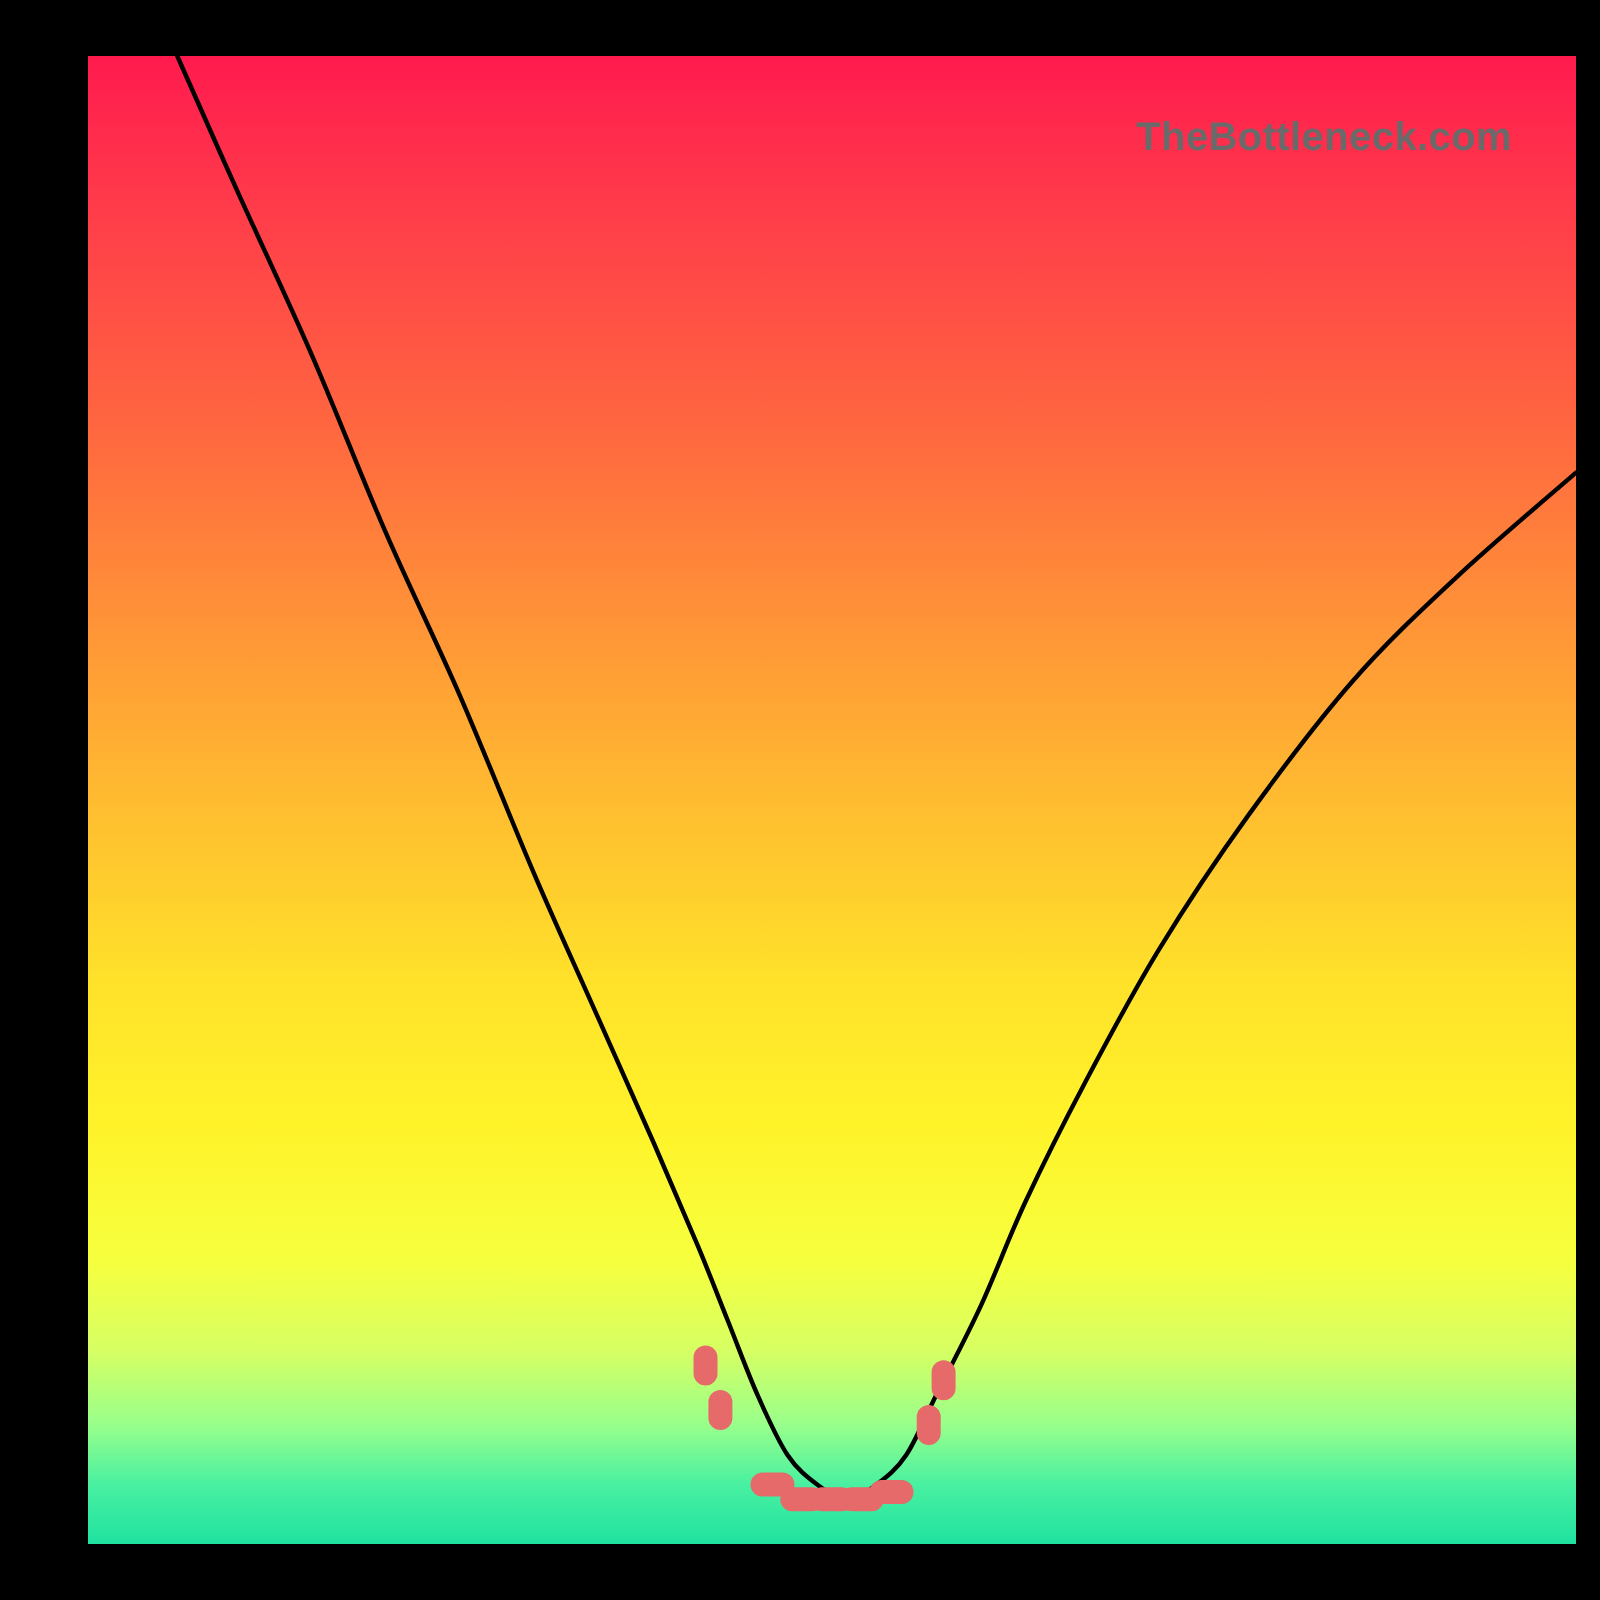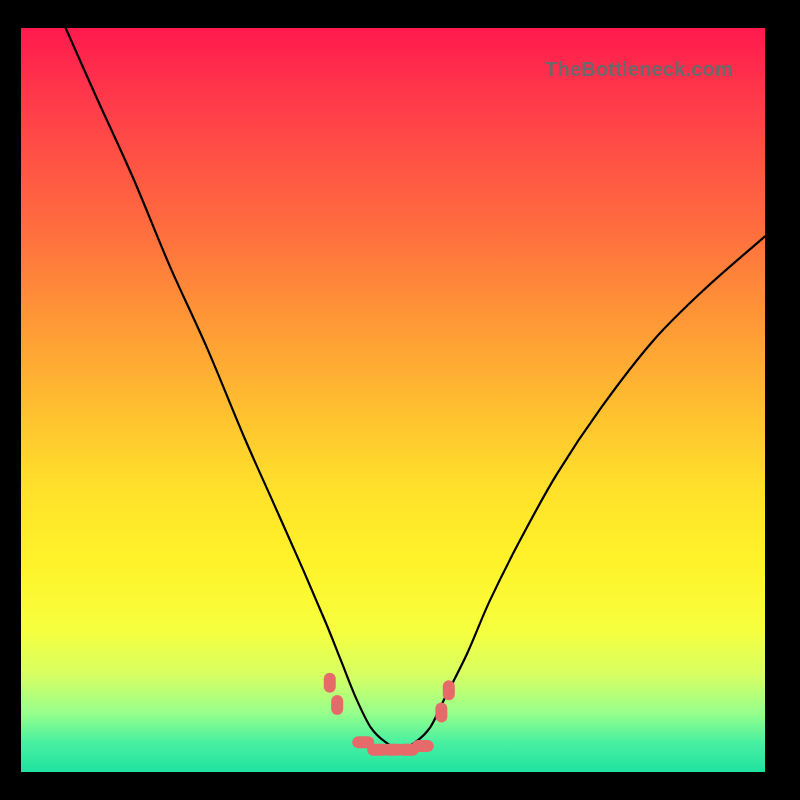--- a/index.html
+++ b/index.html
@@ -15,21 +15,21 @@
     position: absolute;
     top: 0;
     left: 0;
     width: 800px;
     height: 800px;
     background: #000;
   }
   .plot {
     position: absolute;
     top: 28px;
-    left: 21px;
+    left: 44px;
     width: 744px;
     height: 744px;
     background: linear-gradient(
       to bottom,
       #ff1a4e 0%,
       #ff3b4a 10%,
       #ff6a3f 26%,
       #ff9a36 40%,
       #ffc22f 52%,
       #ffe12a 62%,

